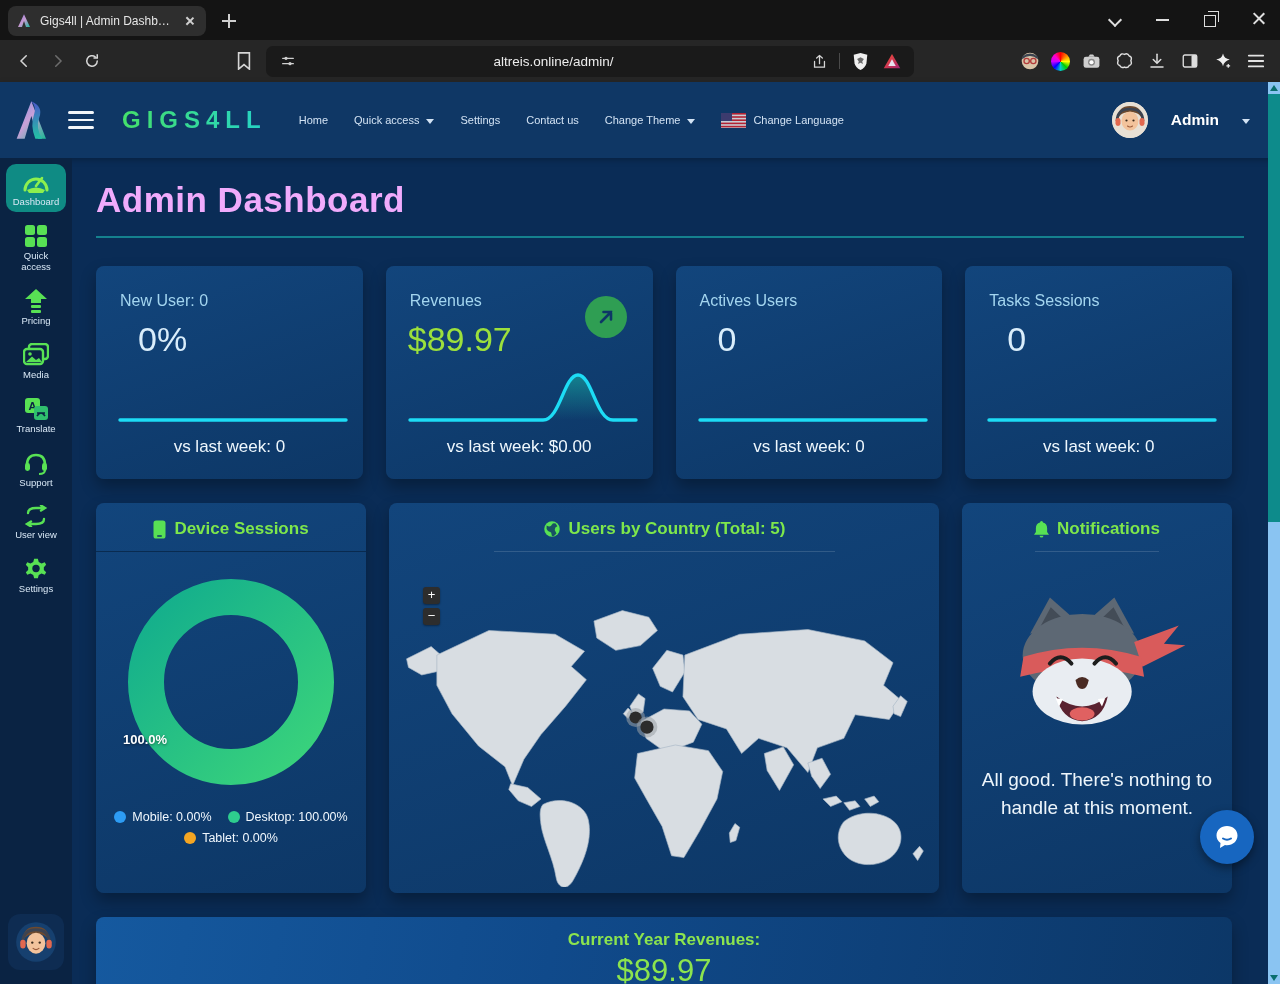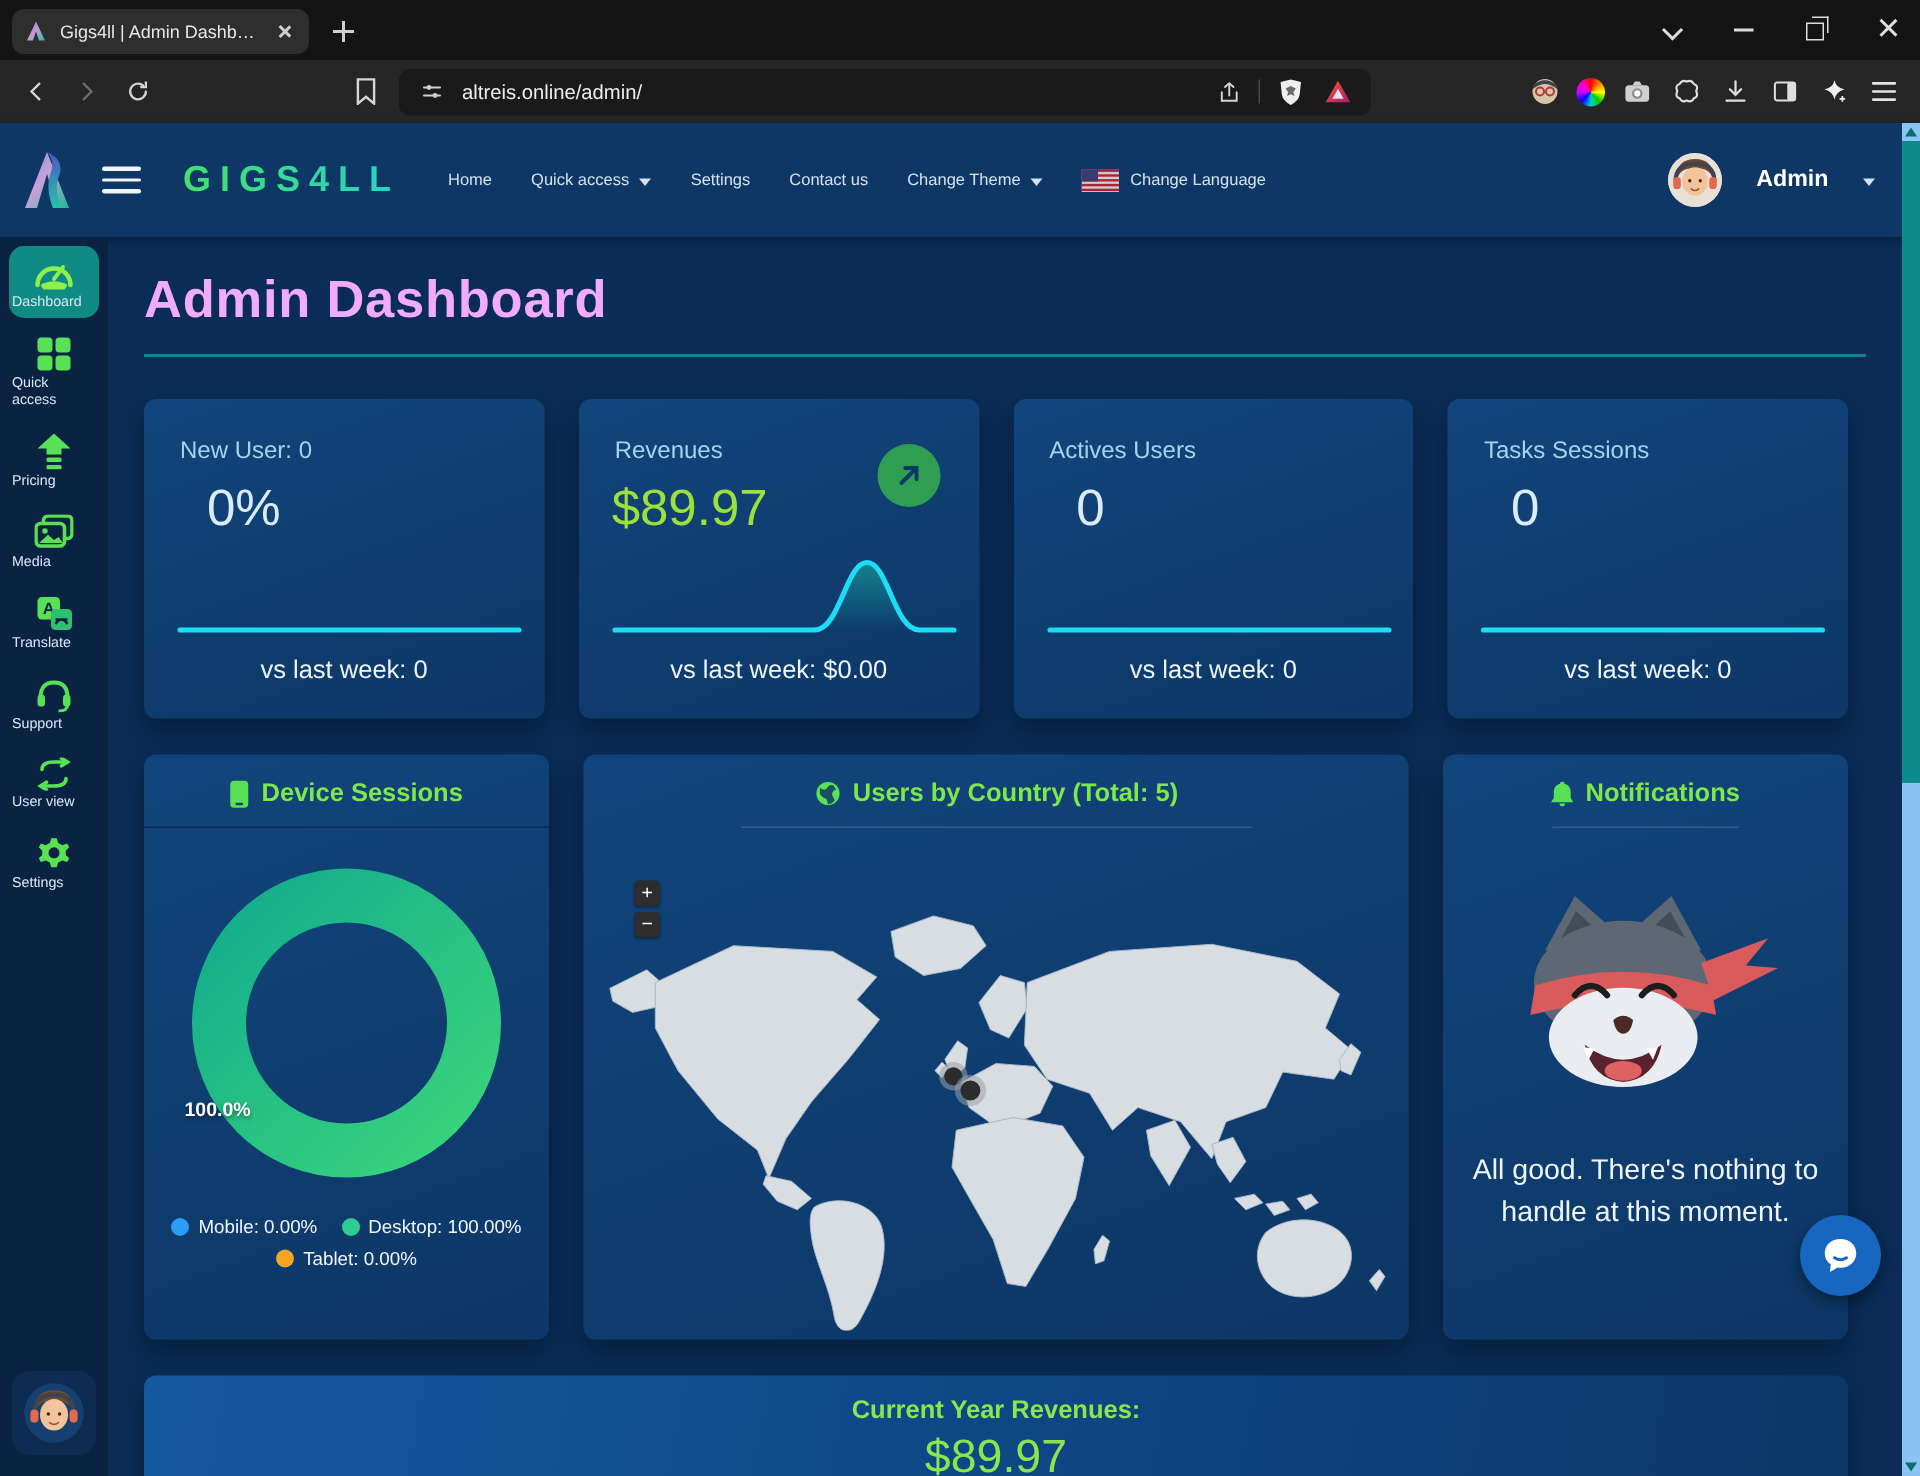--- a/index.html
+++ b/index.html
@@ -23,21 +23,21 @@
     border-right:2px solid #dedede; border-bottom:2px solid #dedede; transform:rotate(45deg); }
   .wc-min:before { content:""; position:absolute; left:4px; top:11px; width:13px; height:2px; background:#dedede; }
   .wc-max:before { content:""; position:absolute; left:4px; top:7px; width:10px; height:10px; border:1.6px solid #dedede; }
   .wc-max:after  { content:""; position:absolute; left:8px; top:3px; width:10px; height:10px; border-top:1.6px solid #dedede; border-right:1.6px solid #dedede; }
   .wc-close:before,.wc-close:after { content:""; position:absolute; left:10px; top:3px; width:1.8px; height:15px; background:#dedede; }
   .wc-close:before { transform:rotate(45deg);} .wc-close:after { transform:rotate(-45deg);}
 
   .toolbar { height:42px; background:#262626; display:flex; align-items:center; padding:0 12px; gap:10px; }
   .tb-ic { width:24px; height:24px; display:flex; align-items:center; justify-content:center; flex:0 0 auto; }
   .urlbar { width:648px; height:31px; background:#1a1a1a; border-radius:7px; display:flex; align-items:center;
-    padding:0 10px; gap:8px; }
+    padding:0 10px; gap:8px;text-align:center; }
   .url-text { flex:1; color:#ececec; font-size:13.5px; white-space:nowrap; }
   .url-sep { width:1px; height:16px; background:#4a4a4a; }
   .ext-row { display:flex; align-items:center; gap:9px; margin-left:auto; }
   .colorwheel { width:19px; height:19px; border-radius:50%;
     background:conic-gradient(#f00,#ff8000,#ff0,#0c0,#0cc,#00f,#c0f,#f0c,#f00); }
 
   
   .site { position:relative; width:1280px; height:804px; background:#0a2c56;padding-left:10px; }
   .navbar { position:absolute; left:0; top:0; width:1280px; height:76px; background:#0f3765;
     display:flex; align-items:center; padding:0 14px; gap:14px; box-shadow:0 2px 6px rgba(0,0,0,.25); }
@@ -47,21 +47,21 @@
     background:linear-gradient(90deg,#45e06a,#25d3c8); -webkit-background-clip:text; background-clip:text; color:transparent; }
   .nav-links { display:flex; align-items:center; gap:26px; }
   .nav-link { color:#d3e3f4; font-size:11px; display:flex; align-items:center; gap:7px; cursor:pointer; }
   .caret { width:0; height:0; border-left:4.5px solid transparent; border-right:4.5px solid transparent;
     border-top:5px solid #d3e3f4; margin-top:2px; }
   .nav-user { margin-left:auto; display:flex; align-items:center; gap:23px; margin-right:16px; }
   .nav-user .name { color:#ffffff; font-weight:bold; font-size:15.5px; }
   .avatar-circle { width:36px; height:36px; border-radius:50%; overflow:hidden; background:#e7dfd6; }
 
   .sidebar { position:absolute; left:0; top:76px; width:72px; height:826px; background:#0a2343; padding-top:6px; }
-  .side-item { width:60px; margin:0 auto 6px; padding:6px 2px 5px; border-radius:10px; cursor:pointer; }
+  .side-item { width:60px; margin:0 auto 6px; padding:6px 2px 5px; border-radius:10px; text-align:center; cursor:pointer; }
   .side-item.active { background:#0f8b84; }
   .side-item .lbl { display:block; color:#d9e8f6; font-size:9.5px; margin-top:2px; }
   .side-item svg { display:block; margin:0 auto; }
   .side-avatar { position:absolute; left:8px; bottom:14px; width:56px; height:56px; border-radius:12px;
     background:#0e2c52; display:flex; align-items:center; justify-content:center; cursor:pointer; }
 
   .content { position:absolute; left:72px; top:76px; width:1196px; height:826px; }
   .page-title { color:#f0abfc; font-size:35px; font-weight:bold; letter-spacing:.5px;
     margin:22px 24px 0; font-family:Liberation Sans, sans-serif; }
   .title-rule { margin:16px 24px 0; border-top:2px solid #15818e; }

